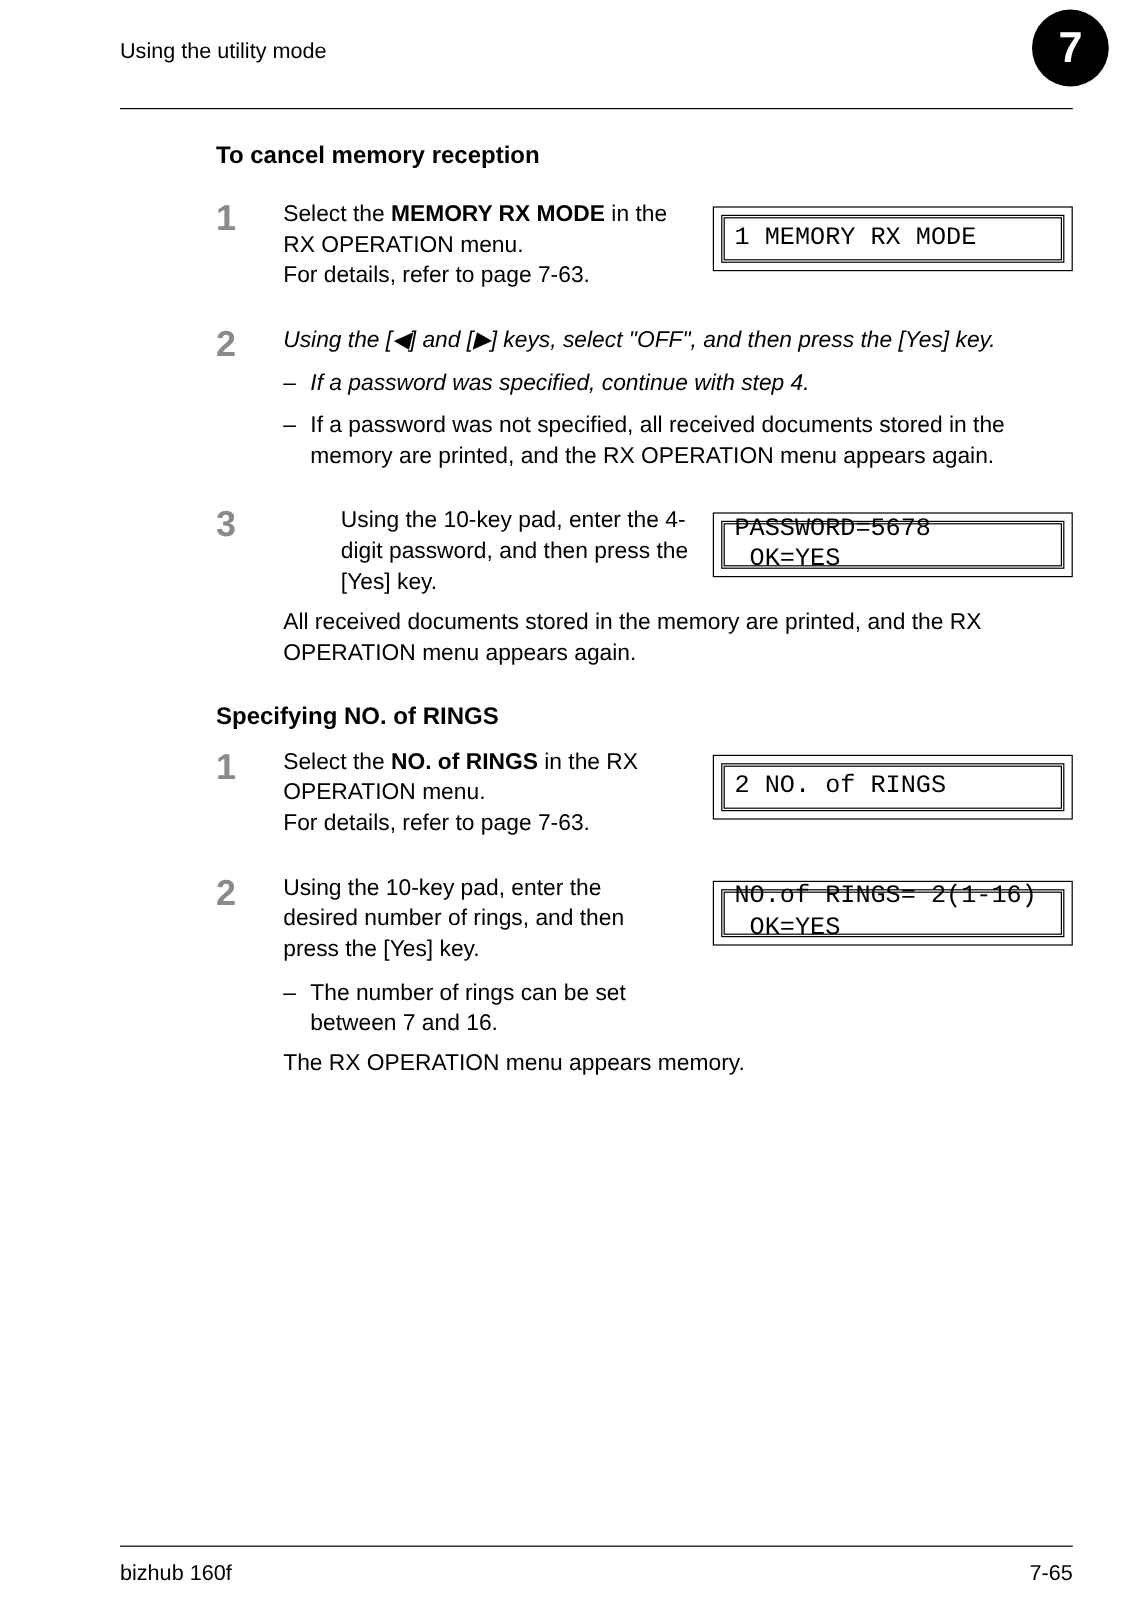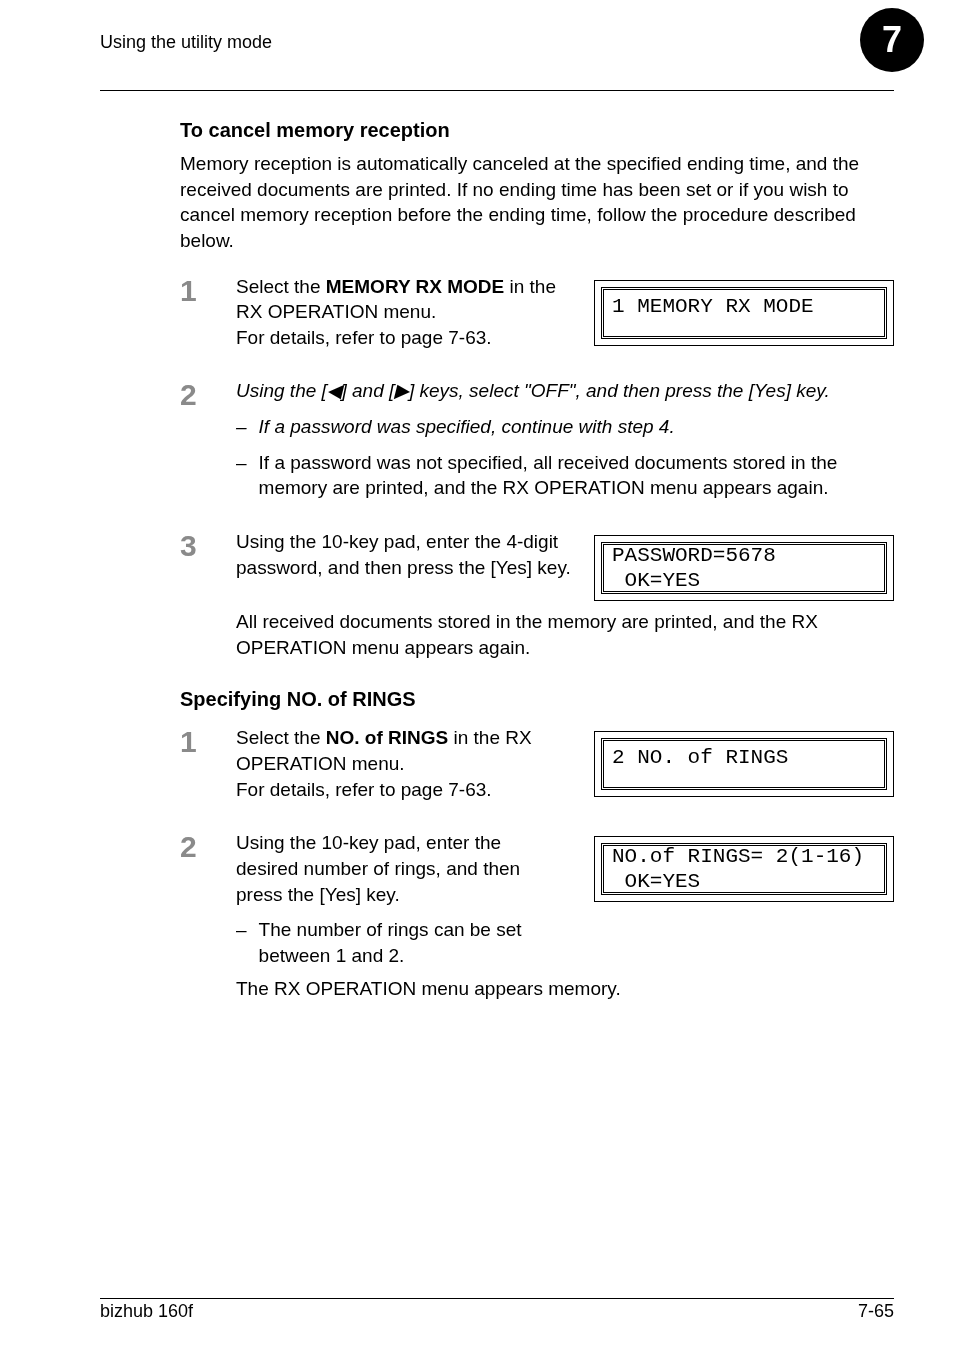--- a/index.html
+++ b/index.html
@@ -32,21 +32,21 @@
       display: flex;
       align-items: center;
       justify-content: center;
       margin-top: -24px;
       margin-right: -30px;
     }
     .content { padding-left: 80px; }
     .section-heading {
       font-weight: bold;
       font-size: 20px;
-      margin-bottom: 9px;
+      margin-bottom: 24px;
     }
     .section-heading.mid { margin-bottom: 14px; }
     p.intro {
       font-size: 19px;
       line-height: 1.35;
       margin-bottom: 20px;
     }
     .step {
       display: flex;
       margin-bottom: 28px;
@@ -66,21 +66,21 @@
       border: 1px solid #000;
       padding: 6px;
     }
     .lcd-inner {
       border: 3px double #000;
       padding: 4px 8px;
       font-family: "Courier New", Courier, monospace;
       font-size: 21px;
       white-space: pre;
       line-height: 1.2;
-      height: 52px;
+      height: 40px;
       display: flex;
       flex-direction: column;
       justify-content: center;
     }
     .lcd-inner.single-top {
       justify-content: flex-start;
     }
     .bold-word { font-weight: bold; }
     .ref-text { }
     .sub-item {
@@ -90,38 +90,37 @@
     }
     .sub-dash { flex-shrink: 0; }
     .full-width-note { width: 100%; padding-right: 0; }
     .arrow-glyph { font-family: "Arial", sans-serif; }
     .footer {
       position: absolute;
       bottom: 30px;
       left: 100px;
       right: 60px;
       border-top: 1px solid #000;
-      padding-top: 2px;
+      padding-top: 12px;
       display: flex;
       justify-content: space-between;
       font-size: 18px;
     }
   </style>
 </head>
 <body>
 
 <div class="header">
   <div class="header-title">Using the utility mode</div>
   <div class="chapter-badge">7</div>
 </div>
 
 <div class="content">
 
   <div class="section-heading">To cancel memory reception</div>
-  <p class="intro">Memory reception is automatically canceled at the specified ending time, and the received documents are printed. If no ending time has been set or if you wish to cancel memory reception before the ending time, follow the procedure described below.</p>
 
   <div class="step">
     <div class="step-number">1</div>
     <div class="step-body">
       <span>Select the </span><span class="bold-word">MEMORY RX MODE</span><span> in the RX OPERATION menu.</span><br>
       <span class="ref-text">For details, refer to page 7-63.</span>
     </div>
     <div class="lcd-column">
       <div class="lcd-box">
         <div class="lcd-inner single-top">1 MEMORY RX MODE
@@ -146,21 +145,21 @@
         <span class="sub-dash">–</span>
         <span>If a password was not specified, all received documents stored in the memory are printed, and the RX OPERATION menu appears again.</span>
       </div>
     </div>
   </div>
 
   <div class="step">
     <div class="step-number">3</div>
     <div class="step-body">
       <div style="display:flex; gap:20px;">
-        <div style="flex:1;">Using the 10-key pad, enter the 4-digit password, and then press the [Yes] key.</div>
+        <div style="flex:1;margin-left:48px;">Using the 10-key pad, enter the 4-digit password, and then press the [Yes] key.</div>
         <div class="lcd-column">
           <div class="lcd-box">
             <div class="lcd-inner">PASSWORD=5678
  OK=YES</div>
           </div>
         </div>
       </div>
       <div style="margin-top:8px;">All received documents stored in the memory are printed, and the RX OPERATION menu appears again.</div>
     </div>
   </div>
@@ -182,21 +181,21 @@
   </div>
 
   <div class="step">
     <div class="step-number">2</div>
     <div class="step-body">
       <div style="display:flex; gap:36px;">
         <div style="flex:1;">
           <span>Using the 10-key pad, enter the desired number of rings, and then press the [Yes] key.</span>
           <div class="sub-item">
             <span class="sub-dash">–</span>
-            <span>The number of rings can be set between 1 and 2.</span>
+            <span>The number of rings can be set between 7 and 16.</span>
           </div>
         </div>
         <div class="lcd-column">
           <div class="lcd-box">
             <div class="lcd-inner">NO.of RINGS= 2(1-16)
  OK=YES</div>
           </div>
         </div>
       </div>
       <div style="margin-top:8px;">The RX OPERATION menu appears memory.</div>

